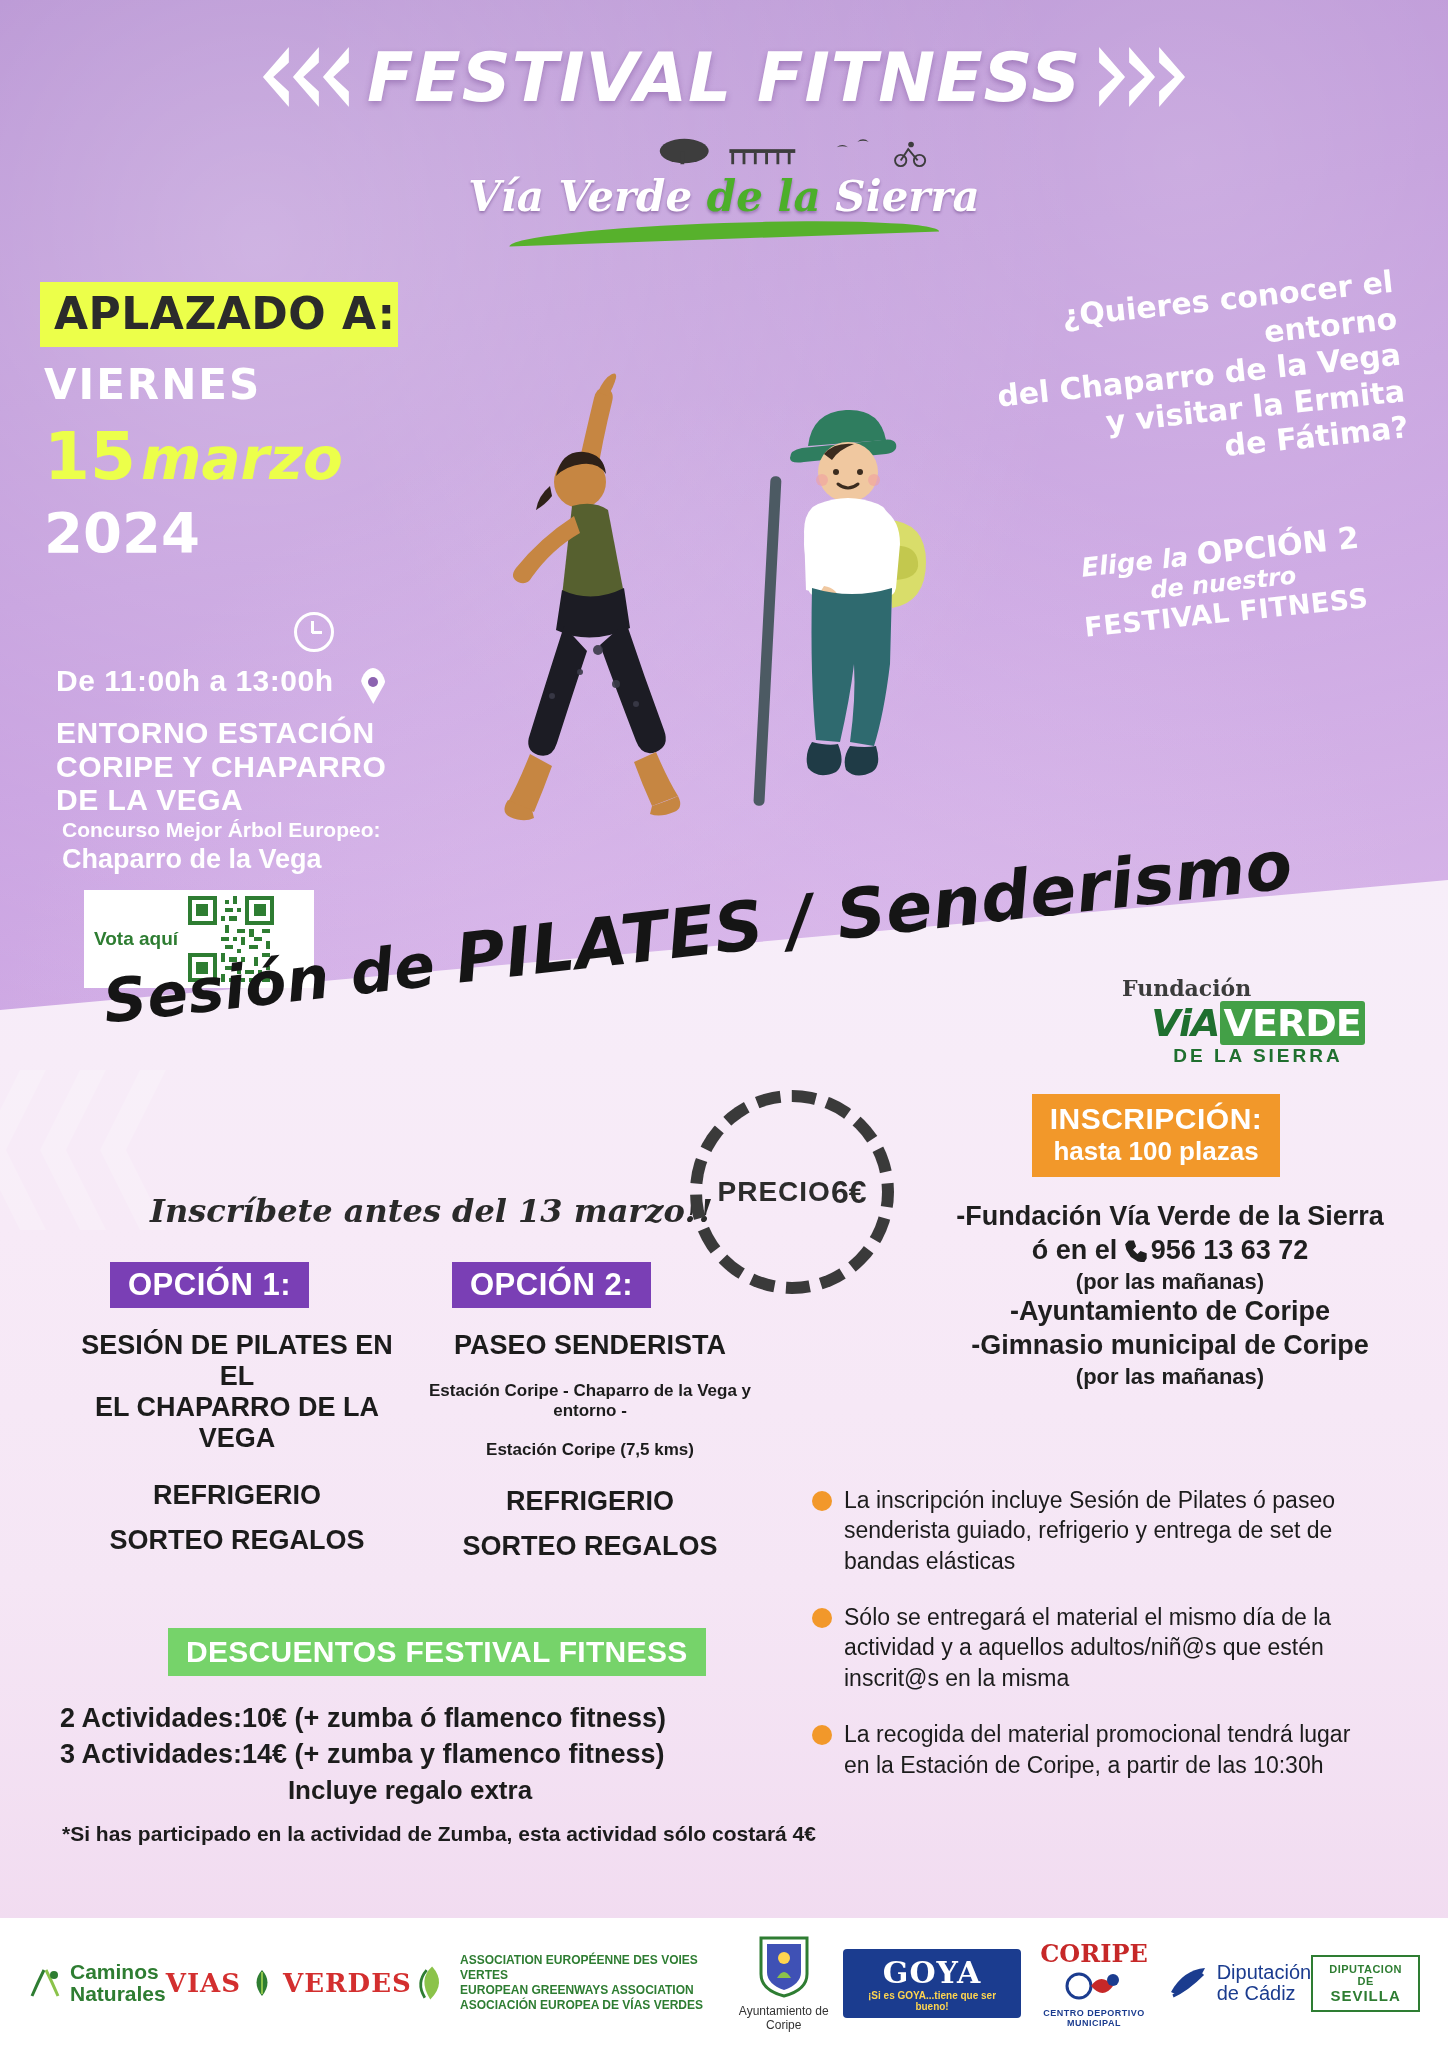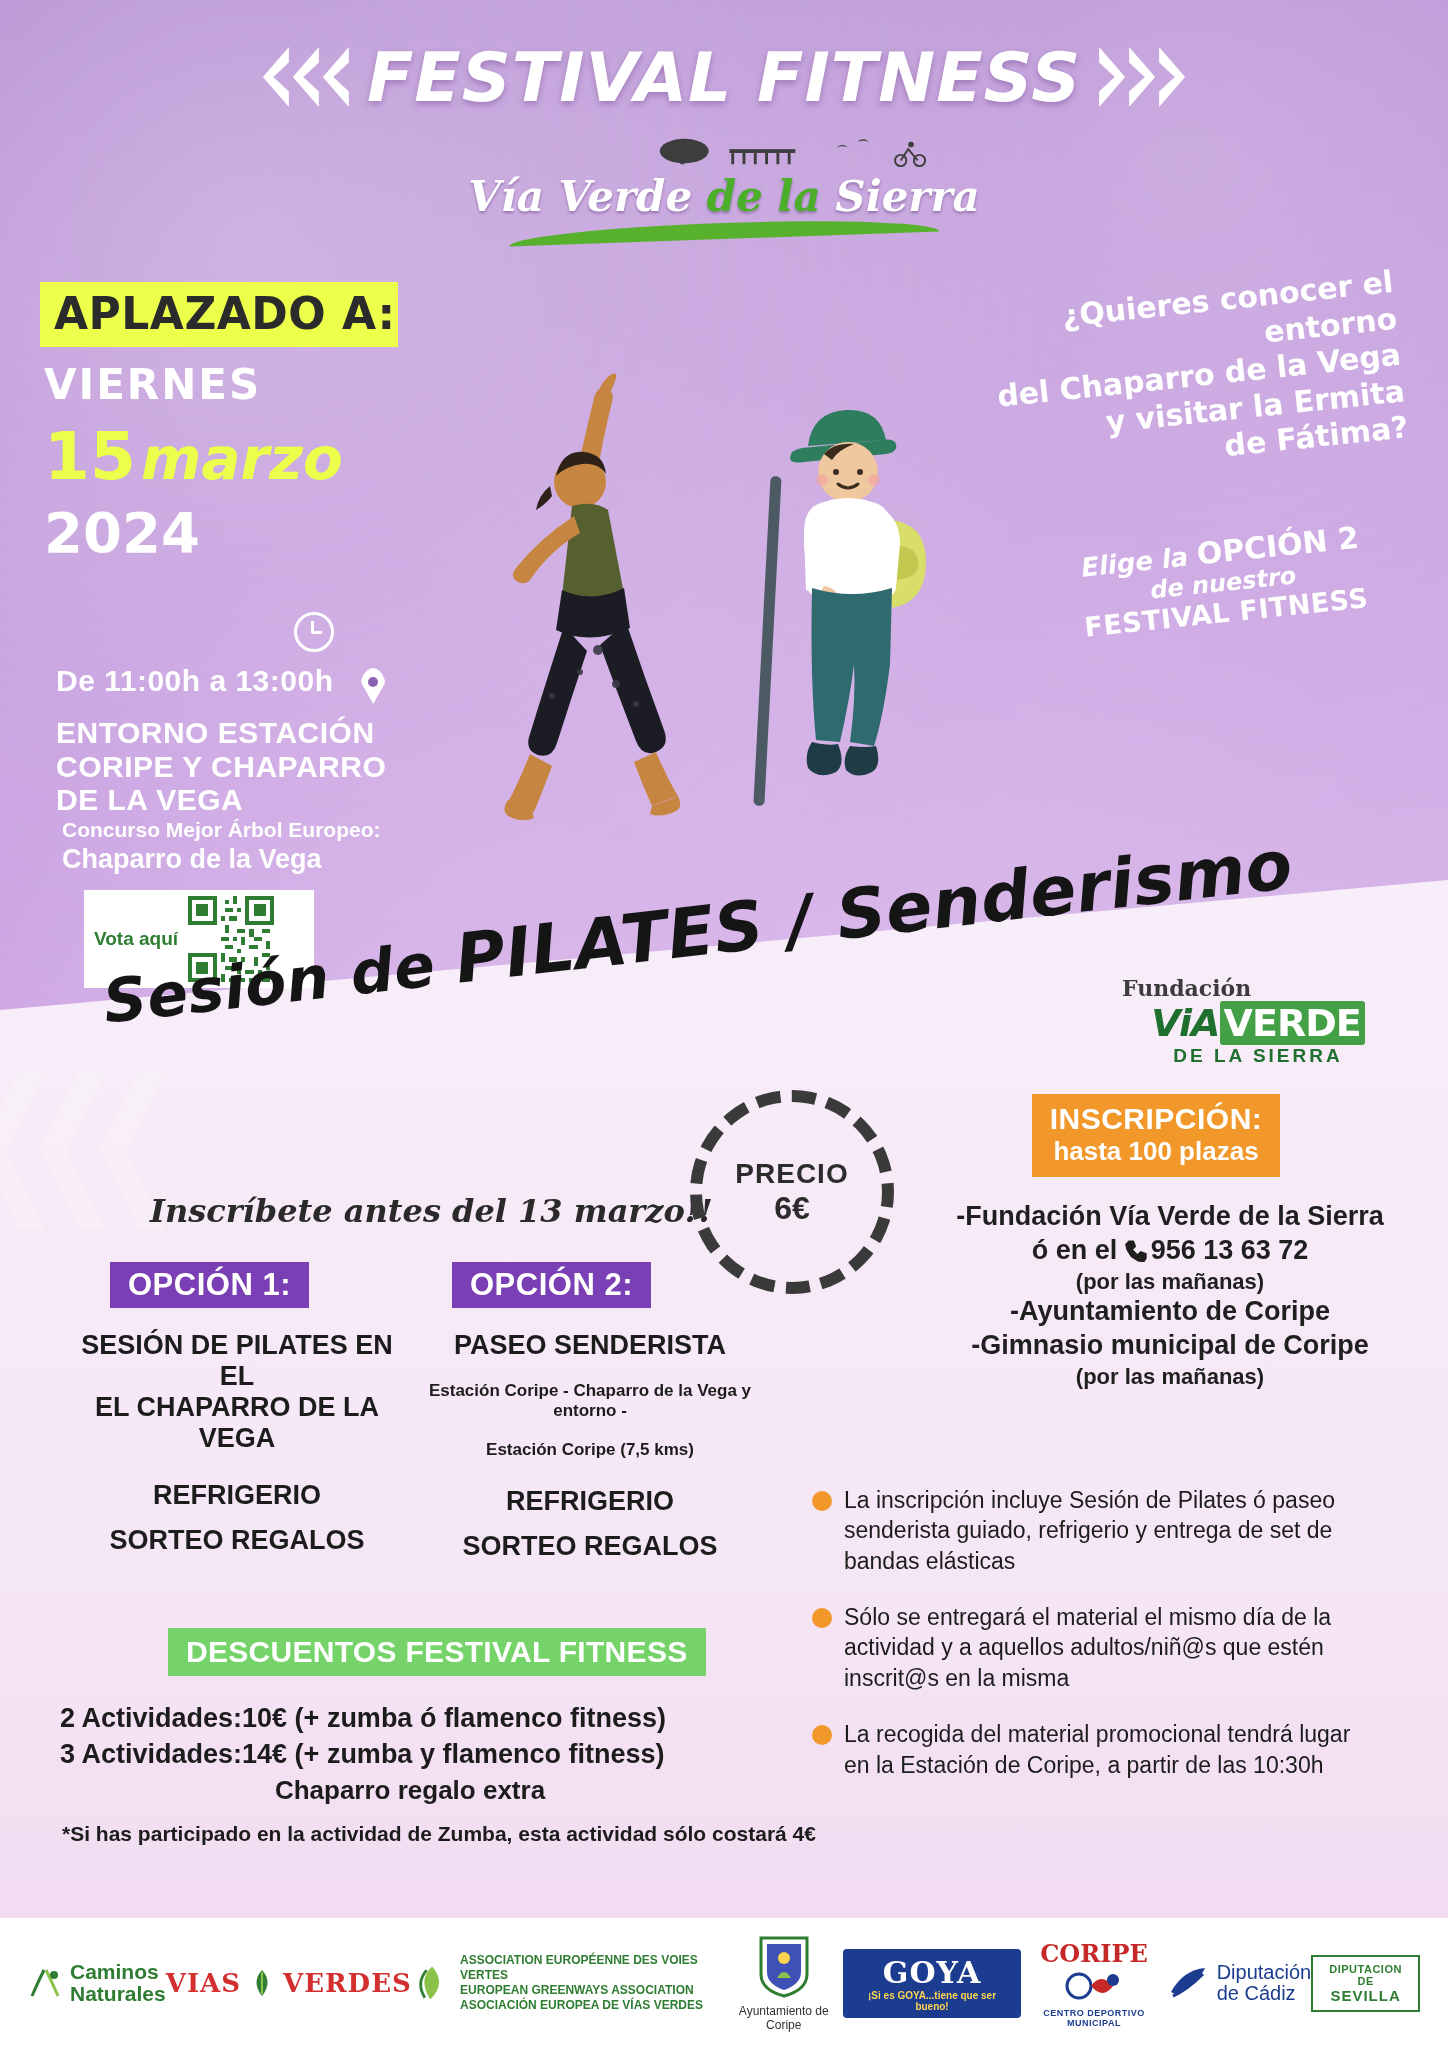--- a/index.html
+++ b/index.html
@@ -167,21 +167,21 @@
   .inscribete{
     position:absolute;left:150px;top:1192px;
     font-size:32px;font-style:italic;font-weight:bold;color:#2a2a2a;
     font-family:"DejaVu Serif", serif;
   }
   
   .precio{
     position:absolute;left:690px;top:1090px;width:180px;height:180px;
     border-radius:50%;
     border:12px dashed #3a3a3a;
-    display:flex;flex-direction:column;align-items:center;justify-content:center;
+    display:flex;flex-direction:row;align-items:center;justify-content:center;
     color:#2c2c2c;
   }
   .precio .p1{font-size:28px;font-weight:bold;letter-spacing:1px;}
   .precio .p2{font-size:32px;font-weight:bold;}
 
   
   .insc-badge{
     position:absolute;left:1032px;top:1094px;width:248px;
     background:#f2982a;color:#fff;padding:8px 10px 10px;box-sizing:border-box;text-align:center;
   }
@@ -522,21 +522,21 @@
     <div class="opt-gap"></div>
     <div class="opt-line">REFRIGERIO</div>
     <div class="opt-gap" style="height:14px"></div>
     <div class="opt-line">SORTEO REGALOS</div>
   </div>
 
   <div class="desc-h">DESCUENTOS FESTIVAL FITNESS</div>
   <div class="desc-body">
     <div class="d">2 Actividades:10€ (+ zumba ó flamenco fitness)</div>
     <div class="d">3 Actividades:14€ (+ zumba y flamenco fitness)</div>
-    <div class="c">Chaparro regalo extra</div>
+    <div class="c">Incluye regalo extra</div>
   </div>
   <div class="desc-note">*Si has participado en la actividad de Zumba, esta actividad sólo costará 4€</div>
 
   <div class="bullets">
     <div class="bul">
       <div class="dot"></div>
       <div class="bt">La inscripción incluye Sesión de Pilates ó paseo senderista guiado, refrigerio y entrega de set de bandas elásticas</div>
     </div>
     <div class="bul">
       <div class="dot"></div>

